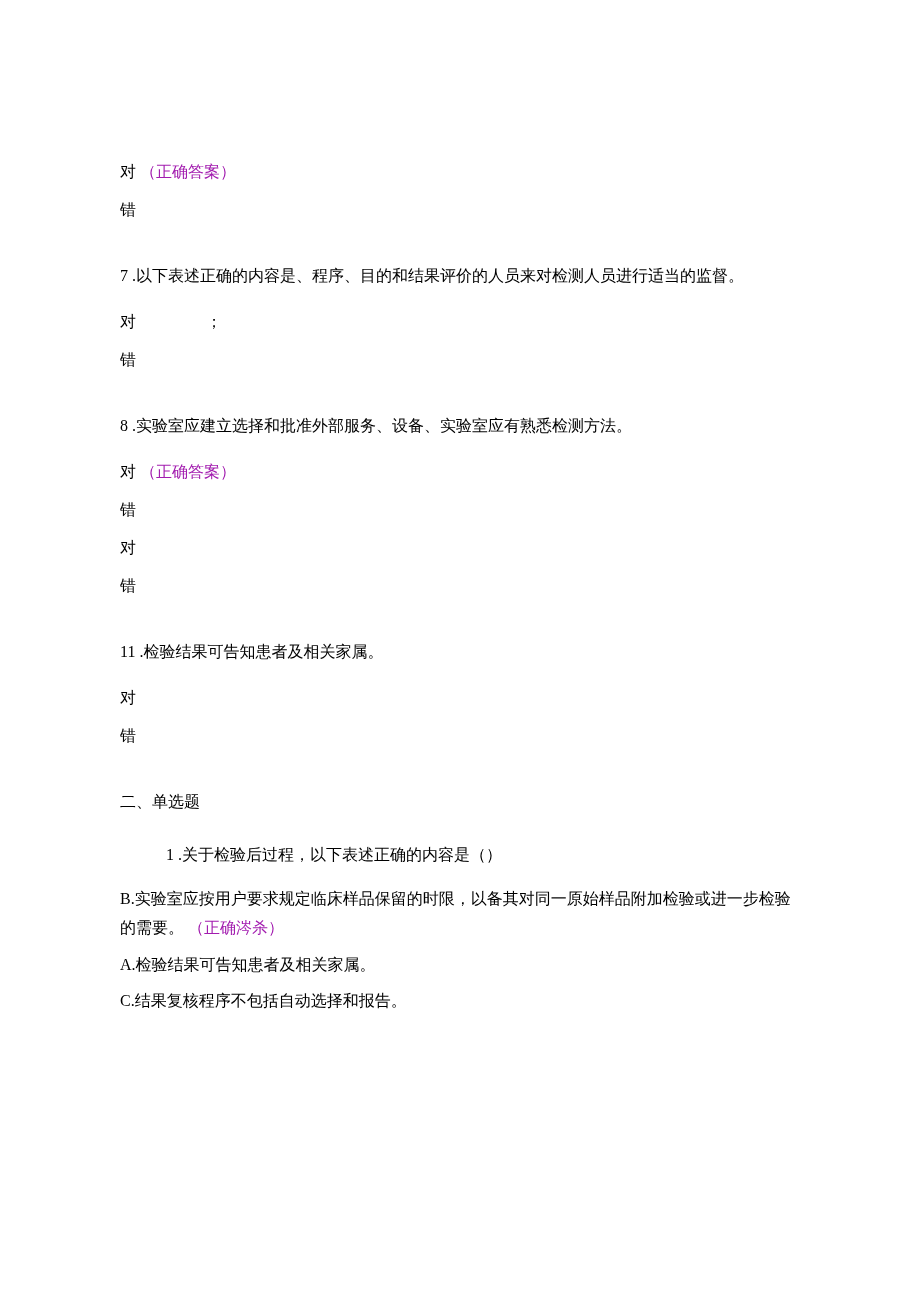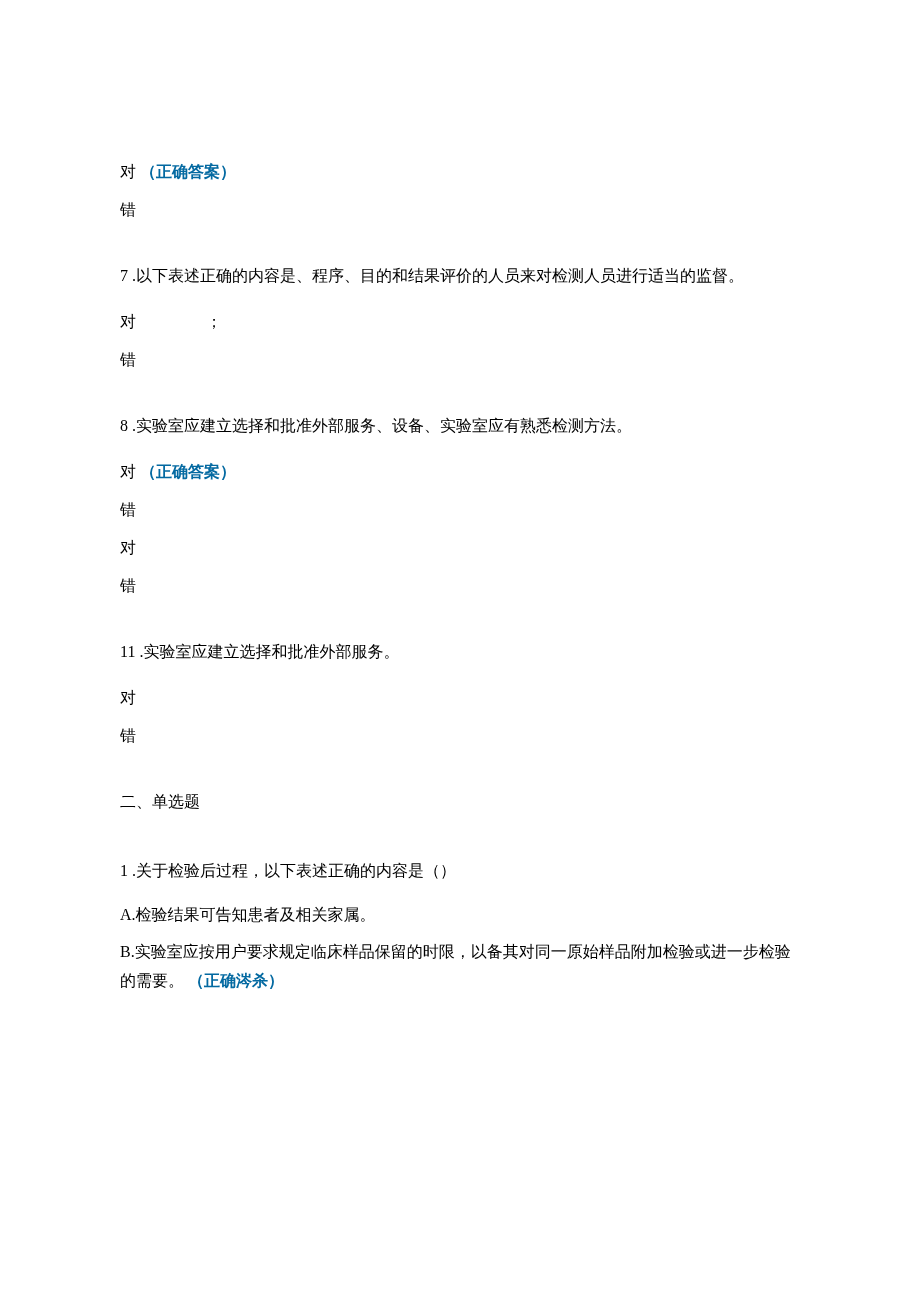--- a/index.html
+++ b/index.html
@@ -16,36 +16,36 @@
       font-size: 16px;
       color: #000000;
       line-height: 1.5;
       box-sizing: border-box;
     }
     .page {
       padding: 160px 120px 120px 120px;
     }
     .line {
       margin-bottom: 18px;
+      margin-left: 46px;
     }
     .question-text {
       margin-top: 38px;
       margin-bottom: 18px;
       line-height: 2.0;
     }
     .option {
       margin-bottom: 14px;
     }
     .correct {
-      color: #0369a1;
-      font-weight: bold;
+      color: #a21caf;
     }
     .section-header {
       margin-top: 42px;
-      margin-bottom: 45px;
+      margin-bottom: 29px;
     }
     .mc-option {
       margin-bottom: 8px;
       line-height: 1.8;
     }
     .gap {
       display: inline-block;
       width: 70px;
     }
   </style>
@@ -84,37 +84,40 @@
   </div>
 
   <div class="option">
     <span>对</span>
   </div>
   <div class="option">
     <span>错</span>
   </div>
 
   <div class="question-text">
-    <span>11</span><span> .</span><span>实验室应建立选择和批准外部服务。</span>
+    <span>11</span><span> .</span><span>检验结果可告知患者及相关家属。</span>
   </div>
   <div class="option">
     <span>对</span>
   </div>
   <div class="option">
     <span>错</span>
   </div>
 
   <div class="section-header">
     <span>二、单选题</span>
   </div>
 
   <div class="line">
     <span>1</span><span> .</span><span>关于检验后过程，以下表述正确的内容是（）</span>
   </div>
   <div class="mc-option">
+    <span>B.实验室应按用户要求规定临床样品保留的时限，以备其对同一原始样品附加检验或进一步检验的需要。</span>
+    <span class="correct">（正确涔杀）</span>
+  </div>
+  <div class="mc-option">
     <span>A.检验结果可告知患者及相关家属。</span>
   </div>
   <div class="mc-option">
-    <span>B.实验室应按用户要求规定临床样品保留的时限，以备其对同一原始样品附加检验或进一步检验的需要。</span>
-    <span class="correct">（正确涔杀）</span>
+    <span>C.结果复核程序不包括自动选择和报告。</span>
   </div>
 
 </div>
 
 </body></html>

